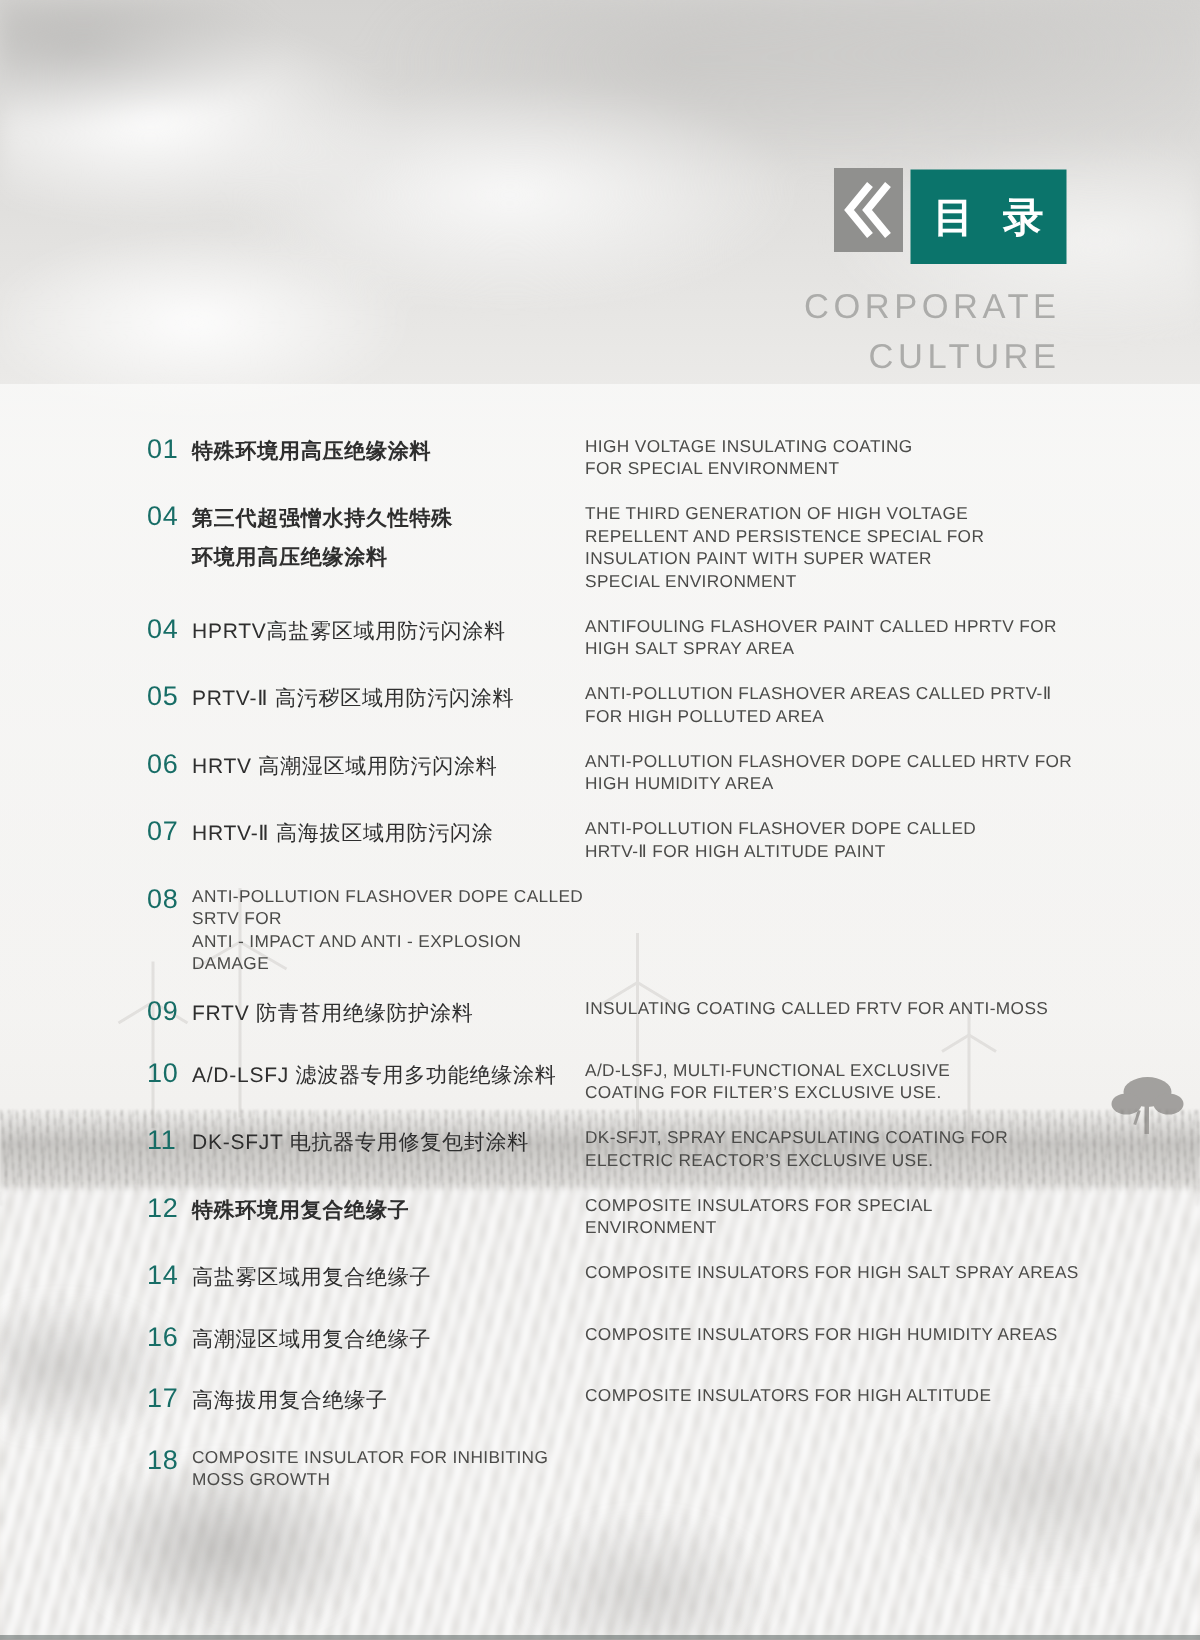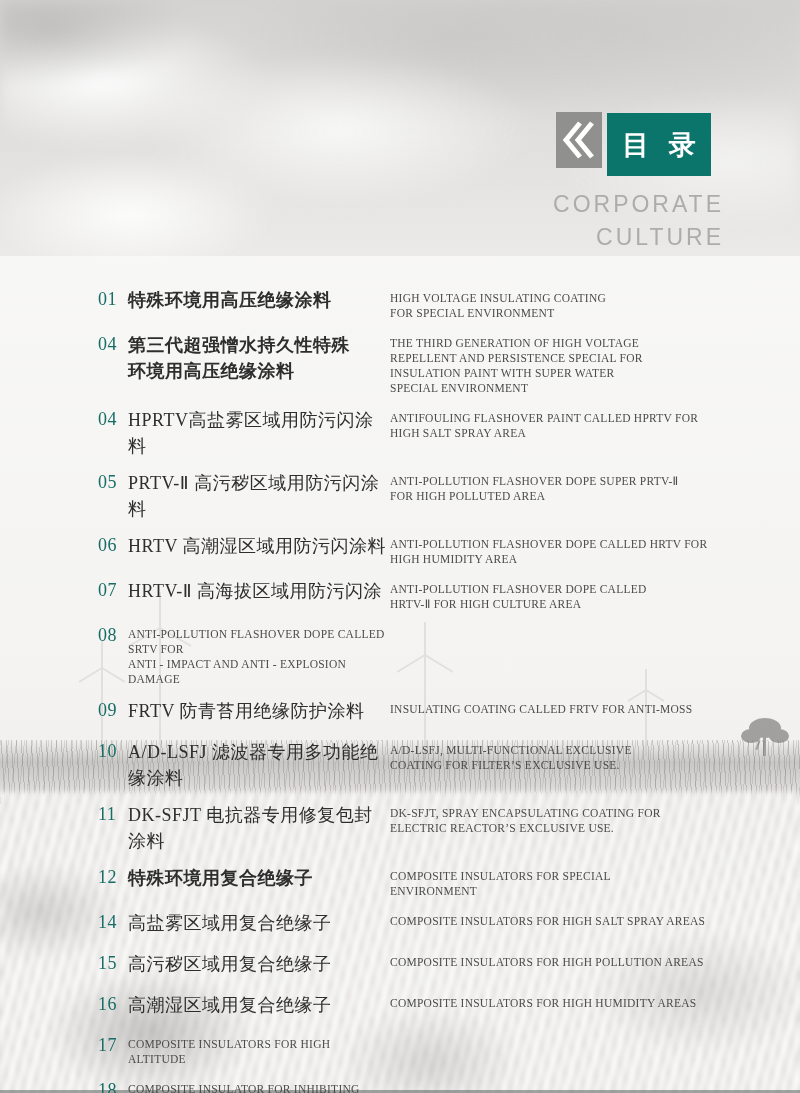--- a/index.html
+++ b/index.html
@@ -57,31 +57,31 @@
   .back-box{
     position:absolute;left:556px;top:112px;width:46px;height:56px;
     background:#90908e;display:flex;align-items:center;justify-content:center;cursor:pointer;
   }
   .title-box{
     position:absolute;left:607px;top:113px;width:104px;height:63px;
     background:#0b746b;display:flex;align-items:center;justify-content:center;
   }
   .title-box span{color:#fff;font-size:27px;font-weight:bold;letter-spacing:6px;margin-left:6px;}
   .subtitle{
-    position:absolute;right:76px;top:188px;text-align:right;
+    position:absolute;right:93px;top:188px;text-align:right;
     color:#acacaa;font-size:23px;letter-spacing:3px;line-height:33px;font-weight:400;
   }
   
   .toc{position:absolute;top:287px;left:0;right:0;}
   .toc-row{
     display:grid;grid-template-columns:30px 262px 1fr;
-    padding:0 45px 0 98px;margin-bottom:11px;align-items:start;min-height:30px;cursor:pointer;font-family:Liberation Serif, serif;
+    padding:0 45px 0 98px;margin-bottom:11px;align-items:start;min-height:30px;cursor:pointer;
   }
   .toc-row .num{font-size:18px;color:#176d66;letter-spacing:.5px;line-height:25px;}
-  .toc-row .title{font-size:18px;color:#2e2e2e;line-height:26px;letter-spacing:.5px;}
+  .toc-row .title{font-size:14px;color:#2e2e2e;line-height:26px;letter-spacing:.5px;}
   .toc-row.bold .title{font-weight:bold;}
   .toc-row .desc{font-size:11.5px;color:#4b4b49;line-height:15px;letter-spacing:.25px;padding-top:4px;}
 </style>
 </head>
 <body>
 
 <div class="page">
 
   <div class="clouds"></div>
   <div class="content-haze"></div>
@@ -171,42 +171,42 @@
           <div>ANTIFOULING FLASHOVER PAINT CALLED HPRTV FOR</div>
           <div>HIGH SALT SPRAY AREA</div>
         </div>
       </div>
       <div class="toc-row">
         <div class="num">05</div>
         <div class="title">
           <div>PRTV-Ⅱ 高污秽区域用防污闪涂料</div>
         </div>
         <div class="desc">
-          <div>ANTI-POLLUTION FLASHOVER DOPE SUPER PRTV-Ⅱ</div>
+          <div>ANTI-POLLUTION FLASHOVER AREAS CALLED PRTV-Ⅱ</div>
           <div>FOR HIGH POLLUTED AREA</div>
         </div>
       </div>
       <div class="toc-row">
         <div class="num">06</div>
         <div class="title">
           <div>HRTV 高潮湿区域用防污闪涂料</div>
         </div>
         <div class="desc">
           <div>ANTI-POLLUTION FLASHOVER DOPE CALLED HRTV FOR</div>
           <div>HIGH HUMIDITY AREA</div>
         </div>
       </div>
       <div class="toc-row">
         <div class="num">07</div>
         <div class="title">
           <div>HRTV-Ⅱ 高海拔区域用防污闪涂</div>
         </div>
         <div class="desc">
           <div>ANTI-POLLUTION FLASHOVER DOPE CALLED</div>
-          <div>HRTV-Ⅱ FOR HIGH CULTURE AREA</div>
+          <div>HRTV-Ⅱ FOR HIGH ALTITUDE PAINT</div>
         </div>
       </div>
       <div class="toc-row">
         <div class="num">08</div>
         <div class="desc">
           <div>ANTI-POLLUTION FLASHOVER DOPE CALLED SRTV FOR</div>
           <div>ANTI - IMPACT AND ANTI - EXPLOSION DAMAGE</div>
         </div>
       </div>
       <div class="toc-row">
@@ -251,39 +251,33 @@
       <div class="toc-row">
         <div class="num">14</div>
         <div class="title">
           <div>高盐雾区域用复合绝缘子</div>
         </div>
         <div class="desc">
           <div>COMPOSITE INSULATORS FOR HIGH SALT SPRAY AREAS</div>
         </div>
       </div>
       <div class="toc-row">
-        <div class="num">15</div>
-        <div class="title">
-          <div>高污秽区域用复合绝缘子</div>
-        </div>
-        <div class="desc">
-          <div>COMPOSITE INSULATORS FOR HIGH POLLUTION AREAS</div>
-        </div>
-      </div>
-      <div class="toc-row">
         <div class="num">16</div>
         <div class="title">
           <div>高潮湿区域用复合绝缘子</div>
         </div>
         <div class="desc">
           <div>COMPOSITE INSULATORS FOR HIGH HUMIDITY AREAS</div>
         </div>
       </div>
       <div class="toc-row">
         <div class="num">17</div>
+        <div class="title">
+          <div>高海拔用复合绝缘子</div>
+        </div>
         <div class="desc">
           <div>COMPOSITE INSULATORS FOR HIGH ALTITUDE</div>
         </div>
       </div>
       <div class="toc-row">
         <div class="num">18</div>
         <div class="desc">
           <div>COMPOSITE INSULATOR FOR INHIBITING MOSS GROWTH</div>
         </div>
       </div>

